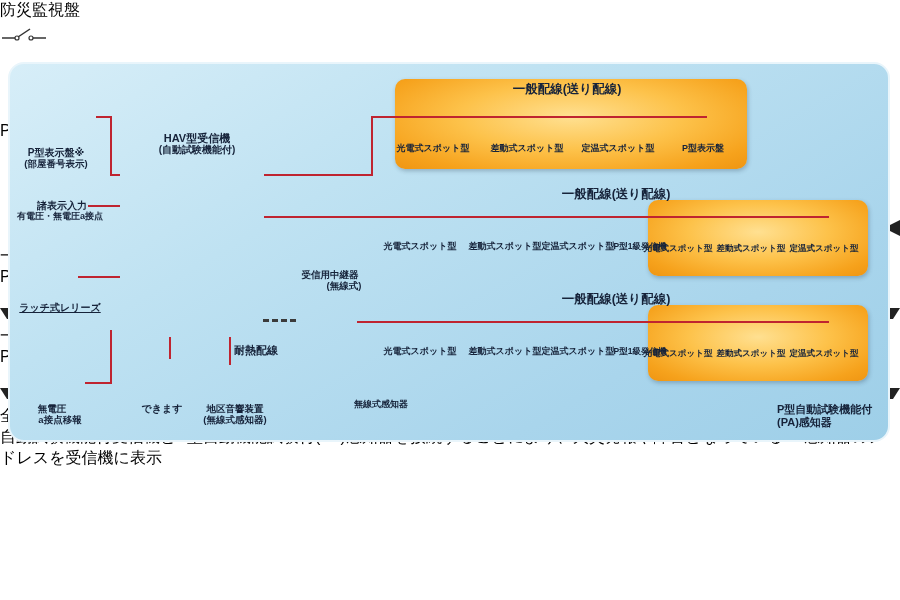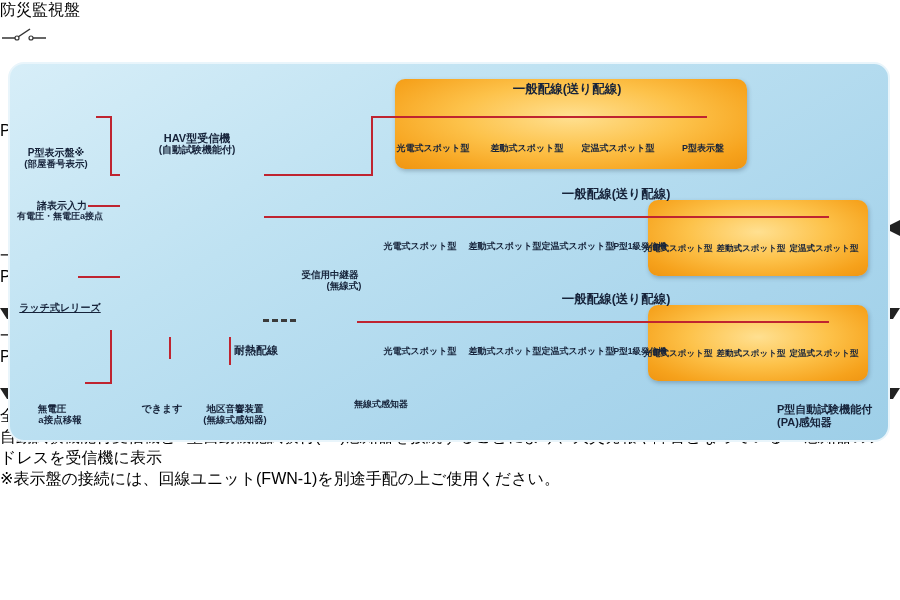--- a/index.html
+++ b/index.html
@@ -406,16 +406,15 @@
   <div class="tri" style="left:812px;top:299px;border-left:7px solid transparent;border-right:7px solid transparent;border-top:11px solid #222;"></div>
   <div class="tri" style="left:815px;top:299px;border-left:4px solid transparent;border-right:4px solid transparent;border-top:7px solid #fff;"></div>
 
   <div class="legend-swatch"></div>
   <div class="lbl s11" style="left:777px;top:402px;">P型自動試験機能付</div>
   <div class="lbl s11" style="left:777px;top:415px;text-align:right;">(PA)感知器</div>
 
   <div class="footer">
     <div>全ての終端方式において、同一回線内に一般感知器とPA感知器の混在可能です。</div>
     <div>自動試験機能付受信機とP型自動機能試験付(PA)感知器を接続することにより、火災発報や障害となっているPA感知器のアドレスを受信機に表示</div>
-    <div>※表示盤の接続には、回線ユニット(FWN-1)を別途手配の上ご使用ください。</div>
   </div>
 
 </div>
 
 </body></html>

